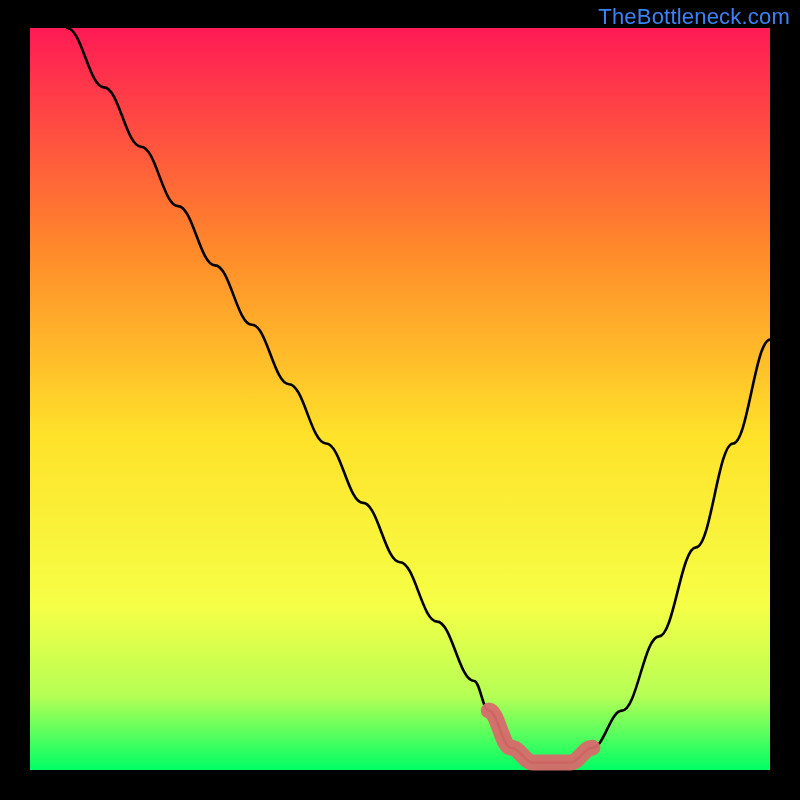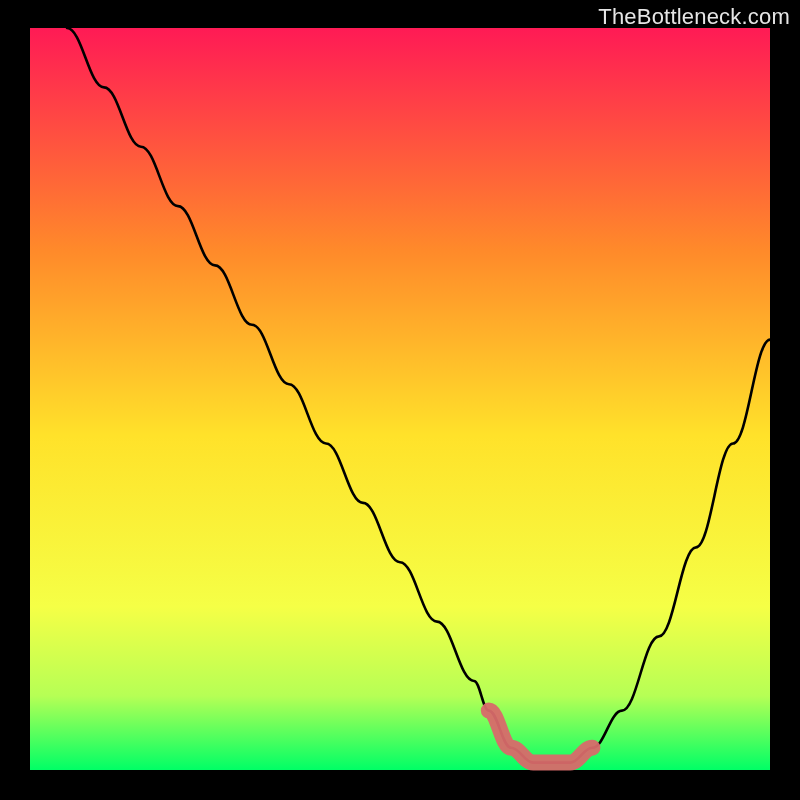--- a/index.html
+++ b/index.html
@@ -15,21 +15,21 @@
     position: absolute;
     top: 0;
     left: 0;
     width: 800px;
     height: 800px;
   }
   .attribution {
     position: absolute;
     top: 4px;
     right: 10px;
-    color: #e5e5e5;
+    color: #3b82f6;
     font-size: 22px;
     font-weight: 500;
     letter-spacing: 0.2px;
     user-select: none;
   }
   svg { display: block; }
 </style>
 </head>
 <body>
 

